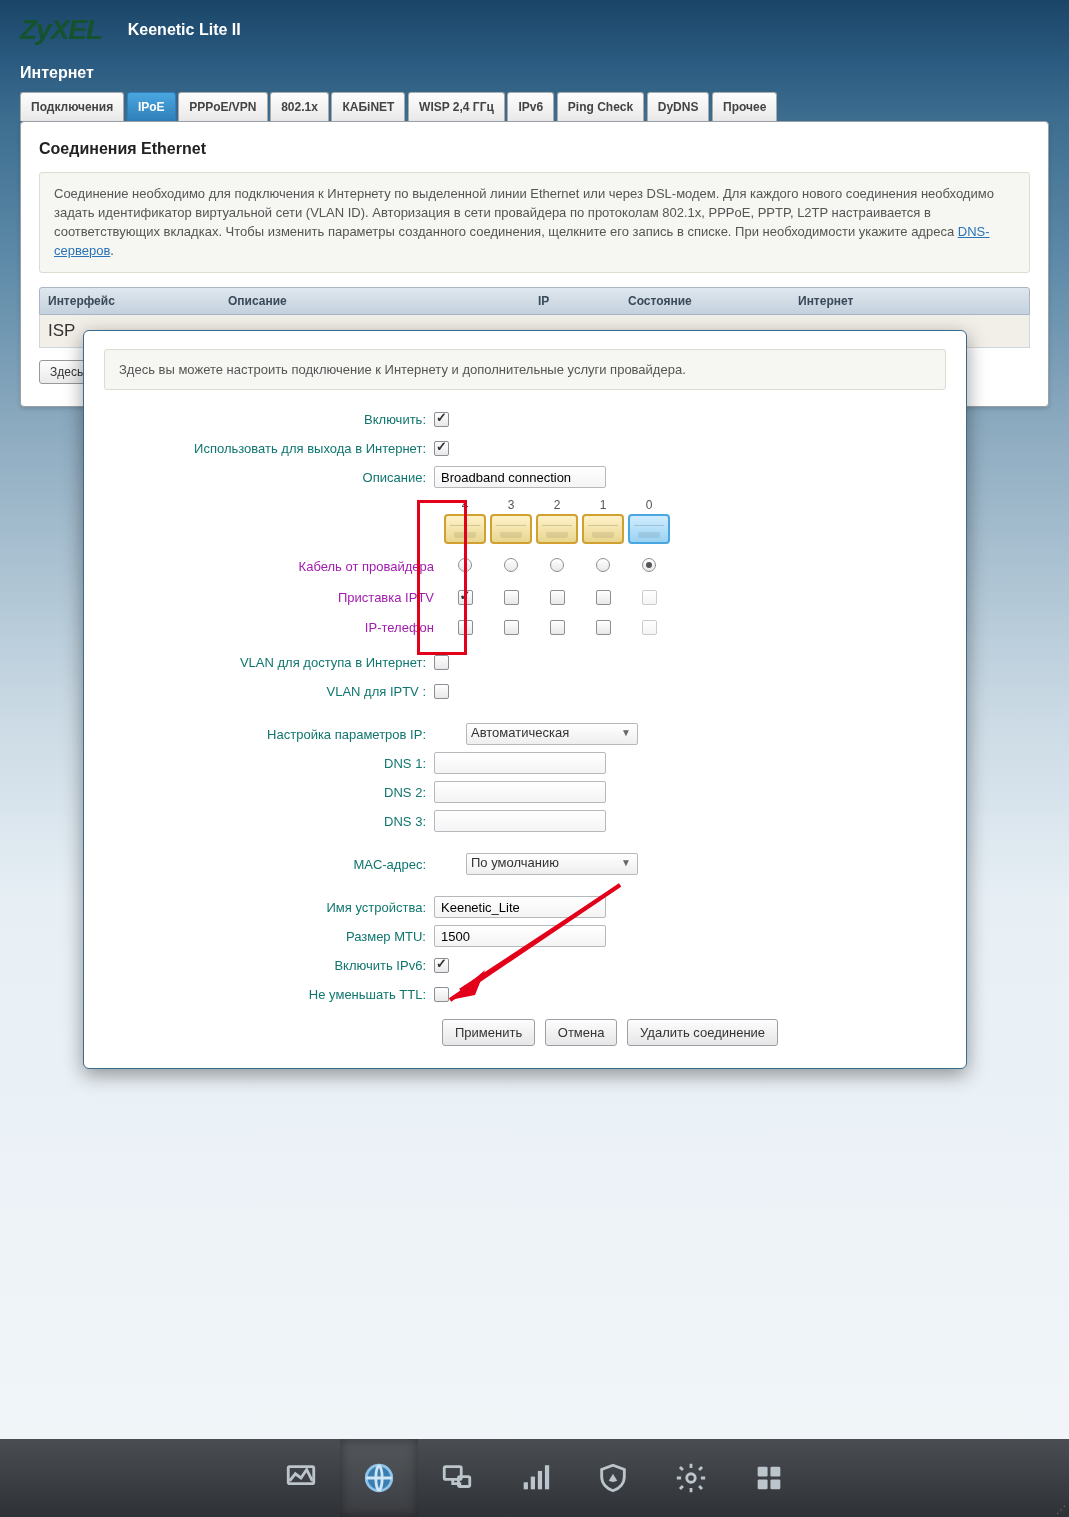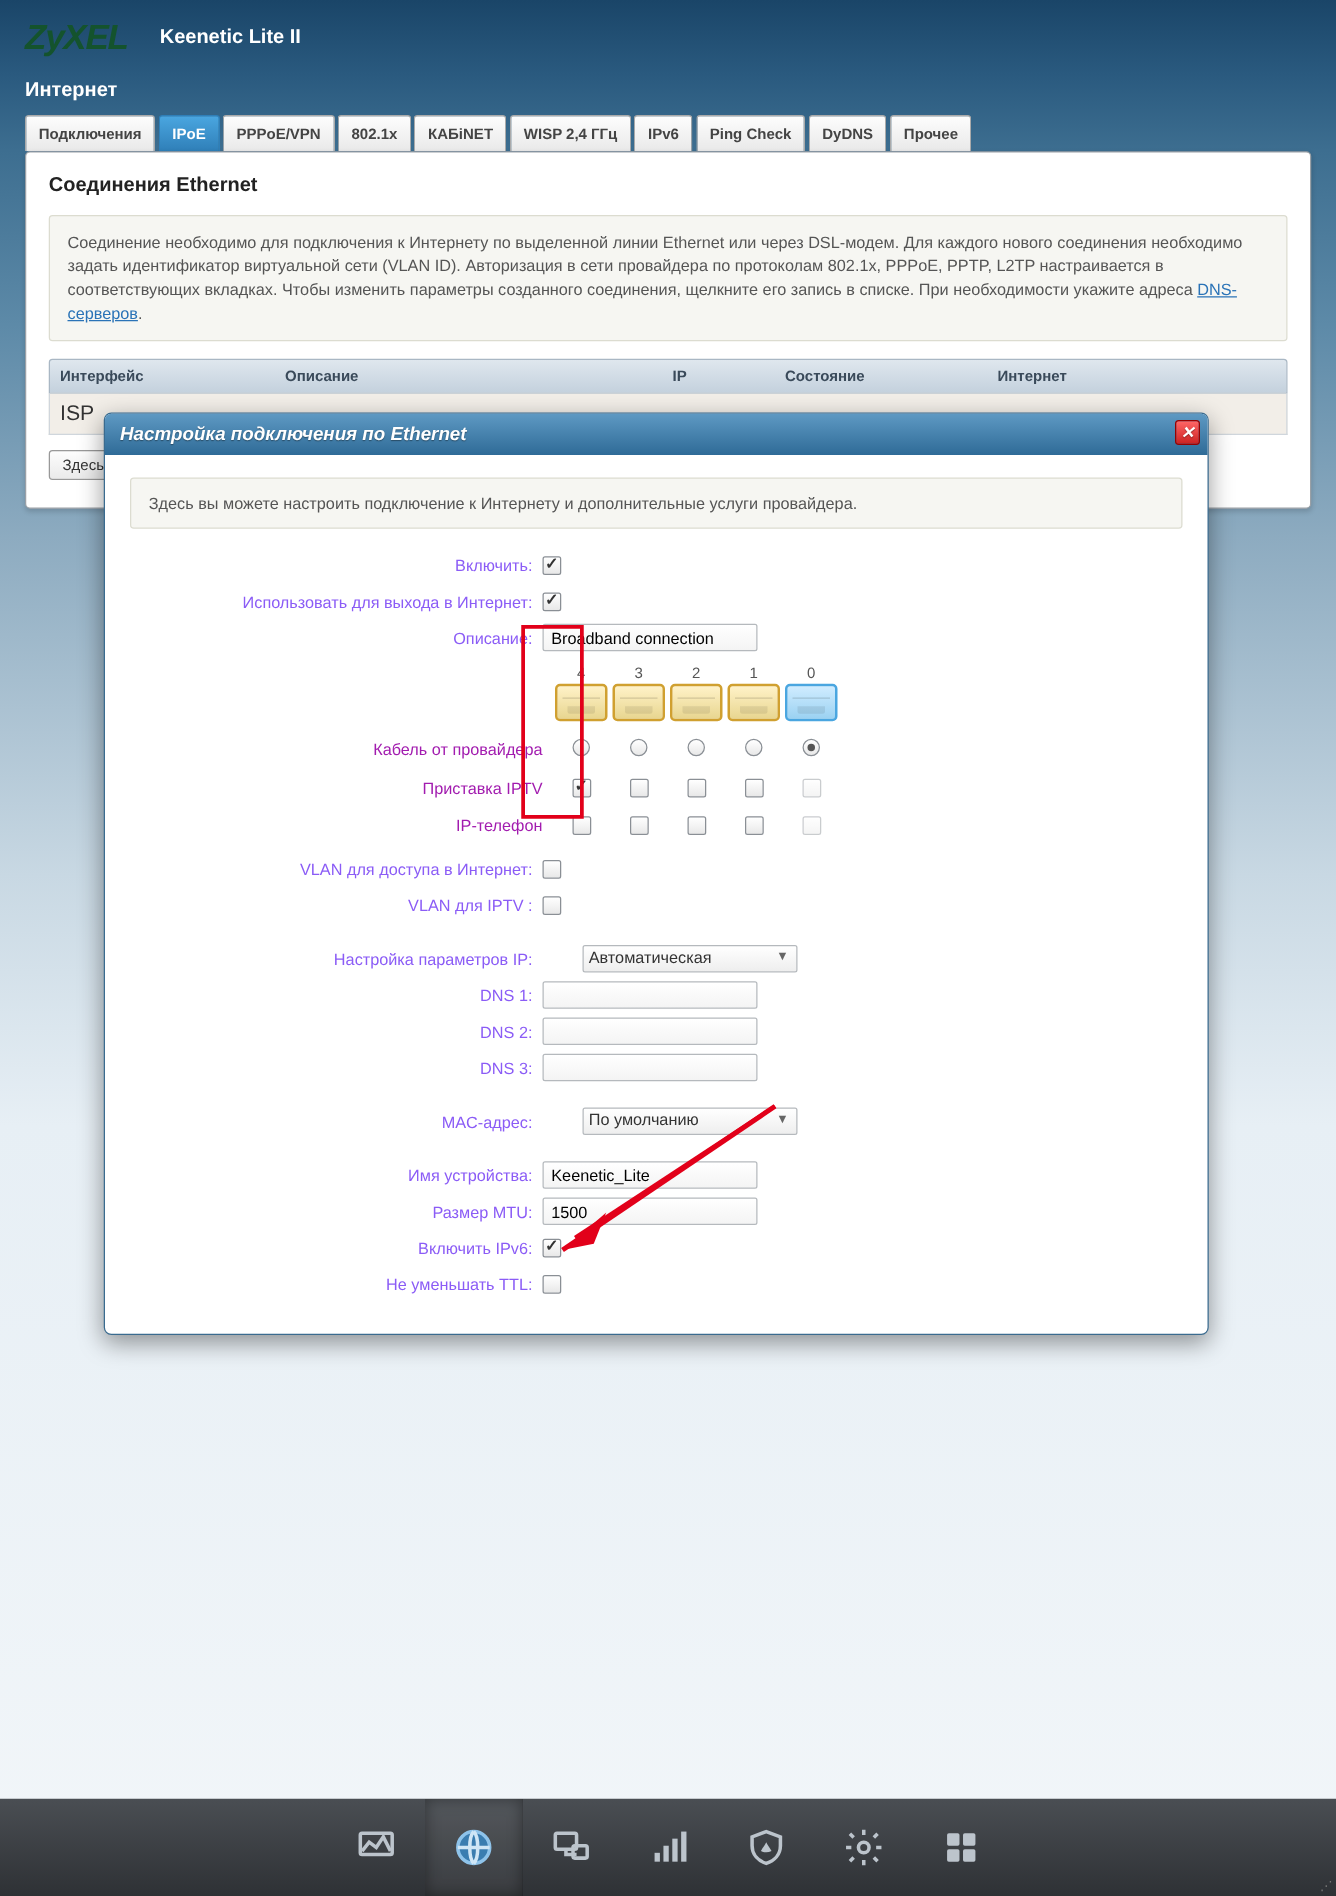--- a/index.html
+++ b/index.html
@@ -47,21 +47,21 @@
     position:absolute; left:83px; top:330px; width:884px;
     border:1px solid #3a6b8f; border-radius:6px; box-shadow:0 6px 20px rgba(0,0,0,.4);
     background:#fff;
   }
   .modal-title { background:linear-gradient(#5e99c3,#2f6b97); color:#fff; font-weight:bold; font-style:italic; font-size:15px; padding:8px 12px; border-radius:5px 5px 0 0; position:relative; text-shadow:0 1px 1px rgba(0,0,0,.4);}
   .modal-close { position:absolute; right:6px; top:5px; width:20px; height:20px; background:linear-gradient(#f66,#c22); border:1px solid #900; border-radius:3px; color:#fff; font-weight:bold; font-size:13px; line-height:18px; text-align:center; cursor:pointer;}
   .modal-body { padding:18px 20px 22px 20px;}
   .modal-info { background:#f6f6f2; border:1px solid #dcdcd0; border-radius:3px; padding:12px 14px; color:#555; margin-bottom:18px;}
   .form { }
   .row { display:flex; align-items:center; margin-bottom:7px; min-height:22px;}
-  .row .lbl { width:330px; text-align:right; padding-right:8px; color:#8b5cf6; font-size:13px;}
+  .row .lbl { width:330px; text-align:right; padding-right:8px; color:#0f766e; font-size:13px;}
   .row .val { flex:1; }
   .txt { width:172px; height:22px; border:1px solid #b5b9bd; border-radius:2px; padding:2px 6px; font-size:13px; background:linear-gradient(#fff,#f4f4f4);}
   .sel { width:172px; height:22px; border:1px solid #b5b9bd; border-radius:2px; padding:1px 4px; font-size:13px; background:linear-gradient(#fff,#eee); position:relative; display:inline-block;margin-left:32px;}
   .sel::after{content:"▼"; position:absolute; right:6px; top:3px; font-size:10px; color:#666;}
   .cb { width:15px; height:15px; border:1px solid #8a8f95; border-radius:2px; background:linear-gradient(#fff,#e8e8e8); display:inline-block; vertical-align:middle; position:relative; cursor:pointer;}
   .cb.checked::after{content:"✓"; position:absolute; left:1px; top:-3px; font-size:13px; color:#333; font-weight:bold;}
   .cb.pale { opacity:.45;}
   .radio { width:14px; height:14px; border:1px solid #8a8f95; border-radius:50%; background:linear-gradient(#fff,#e8e8e8); display:inline-block; position:relative; cursor:pointer;}
   .radio.checked::after{content:""; position:absolute; left:3px; top:3px; width:6px; height:6px; background:#555; border-radius:50%;}
   
@@ -129,24 +129,20 @@
     <div class="col-desc"></div>
       <div class="col-ip"></div>
       <div class="col-state"></div>
       <div class="col-net"></div>
   </div>
   <span class="add-btn">Здесь</span>
 </div>
 
 <div class="overlay">
   <div class="modal">
-    <div class="modal-title">
-      <span>Настройка подключения по Ethernet</span>
-      <span class="modal-close">✕</span>
-    </div>
     <div class="modal-body">
       <div class="modal-info">Здесь вы можете настроить подключение к Интернету и дополнительные услуги провайдера.</div>
 
       <div class="form">
         <div class="row">
             <div class="lbl">Включить:</div>
           <div class="val"><span class="cb checked"></span></div>
           </div>
         <div class="row">
             <div class="lbl">Использовать для выхода в Интернет:</div>
@@ -251,20 +247,25 @@
           </div>
         <div class="row">
             <div class="lbl">Включить IPv6:</div>
           <div class="val"><span class="cb checked"></span></div>
           </div>
         <div class="row">
             <div class="lbl">Не уменьшать TTL:</div>
           <div class="val"><span class="cb"></span></div>
           </div>
 
+        <div class="btn-row">
+          <span class="btn">Применить</span>
+          <span class="btn">Отмена</span>
+          <span class="btn">Удалить соединение</span>
+        </div>
       </div>
     </div>
   </div>
 </div>
 
 <div class="red-highlight red-box1"></div>
 <svg class="arrow" viewBox="0 0 200 140">
   <line x1="190" y1="10" x2="20" y2="125" stroke="#e2001a" stroke-width="4"></line>
   <polygon points="20,125 55,95 45,120" fill="#e2001a"></polygon>
   <line x1="190" y1="10" x2="30" y2="115" stroke="#e2001a" stroke-width="3"></line>

